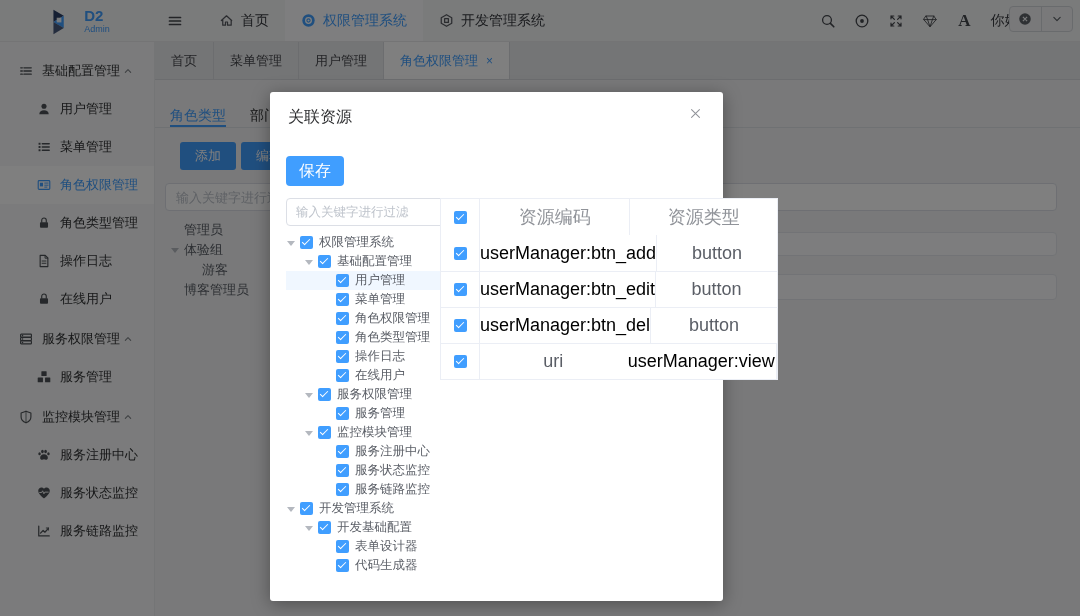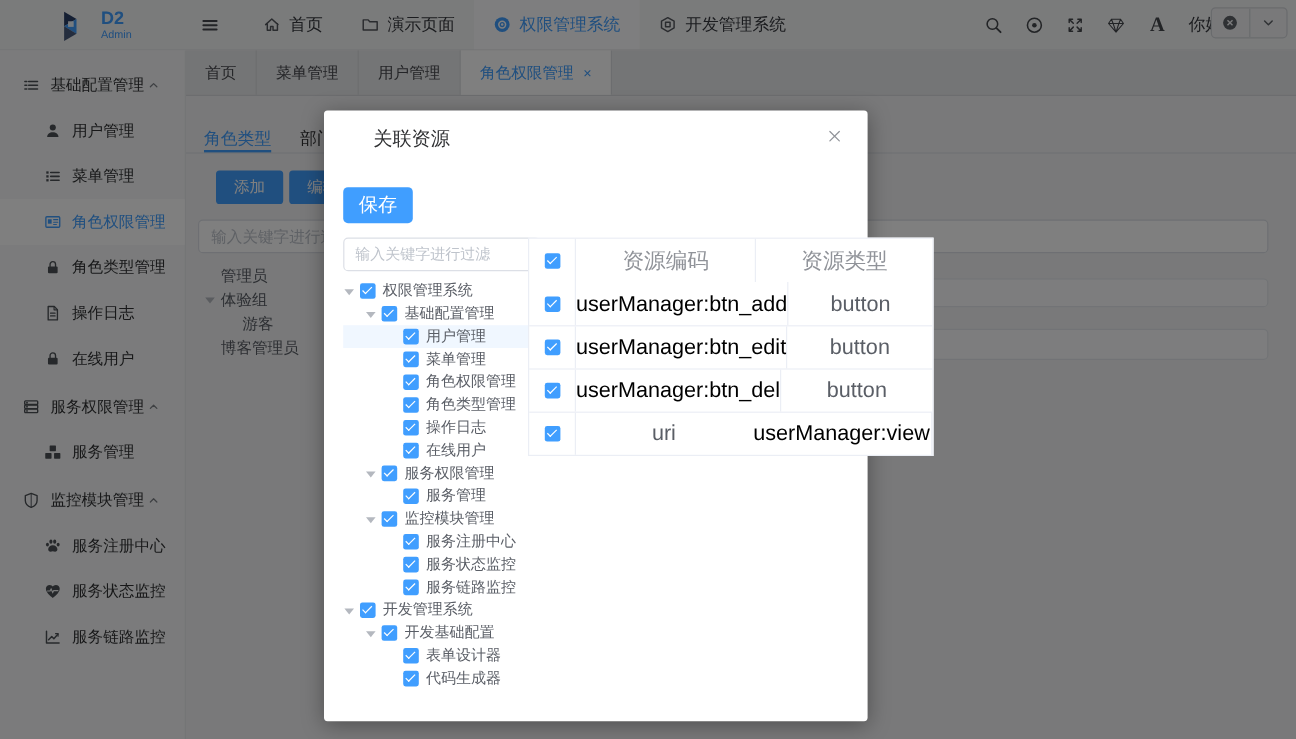--- a/index.html
+++ b/index.html
@@ -68,21 +68,21 @@
   .pg-tree{margin:9px 0 0 15px;}
   .pg-node{height:20px;display:flex;align-items:center;font-size:13px;color:#5a5e66;cursor:pointer;}
   .caret{width:14px;flex:none;display:flex;align-items:center;}
   .caret.open::before{content:"";border:4px solid transparent;border-top:5px solid #b4b8bf;
     margin-top:5px;margin-left:1px;}
   .bg-bar{position:absolute;background:#fafbfc;border:1px solid #e4e7ec;border-radius:4px;}
 
   
   .overlay{position:absolute;inset:0;background:rgba(0,0,0,0.5);z-index:10;}
   .modal{position:absolute;left:270px;top:92px;width:453px;height:509px;background:#fff;
-    border-radius:3px;box-shadow:0 3px 18px rgba(0,0,0,.35);z-index:20;padding-left:23px;}
+    border-radius:3px;box-shadow:0 3px 18px rgba(0,0,0,.35);z-index:20;}
   .modal-header{padding:14px 20px 0 18px;display:flex;align-items:flex-start;}
   .modal-title{font-size:16px;color:#303133;line-height:22px;}
   .modal-close{margin-left:auto;color:#909399;font-size:15px;display:flex;cursor:pointer;}
   .save-btn{position:absolute;left:16px;top:64px;height:30px;padding:0 13px;background:#409EFF;
     color:#fff;border:none;border-radius:4px;font-size:16px;display:inline-flex;align-items:center;
     cursor:pointer;font-family:inherit;}
   .m-left{position:absolute;left:16px;top:106px;width:164px;}
   .m-filter{width:100%;height:28px;border:1px solid #dcdfe6;border-radius:4px;padding:0 9px;
     font-size:12.5px;color:#606266;outline:none;font-family:inherit;background:#fff;}
   .m-filter::placeholder{color:#bfc4cc;}
@@ -128,28 +128,20 @@
       </div>
     <div class="nav">
         <div class="nav-item">
           <span class="nav-ic">
             <svg viewBox="0 0 16 16" width="1em" height="1em" fill="none" stroke="currentColor" stroke-width="1.3" stroke-linecap="round" stroke-linejoin="round">
               <path d="M2.5 8 8 3l5.5 5M4 7.2V13h2.9V9.6h2.2V13H13V7.2"></path>
             </svg>
           </span>
           <span>首页</span>
         </div>
-        <div class="nav-item">
-          <span class="nav-ic">
-            <svg viewBox="0 0 16 16" width="1em" height="1em" fill="none" stroke="currentColor" stroke-width="1.3" stroke-linecap="round" stroke-linejoin="round">
-              <path d="M1.8 12.8v-9h4.4L7.6 5.4h6.6v7.4z"></path>
-            </svg>
-          </span>
-          <span>演示页面</span>
-        </div>
         <div class="nav-item active">
           <span class="nav-ic">
             <svg viewBox="0 0 16 16" width="1em" height="1em">
               <circle cx="8" cy="8" r="6.6" fill="#409EFF"></circle>
               <circle cx="8" cy="8" r="3" fill="none" stroke="#fff" stroke-width="1.4"></circle>
               <circle cx="8" cy="8" r="1.1" fill="#fff"></circle>
             </svg>
           </span>
           <span>权限管理系统</span>
         </div>

